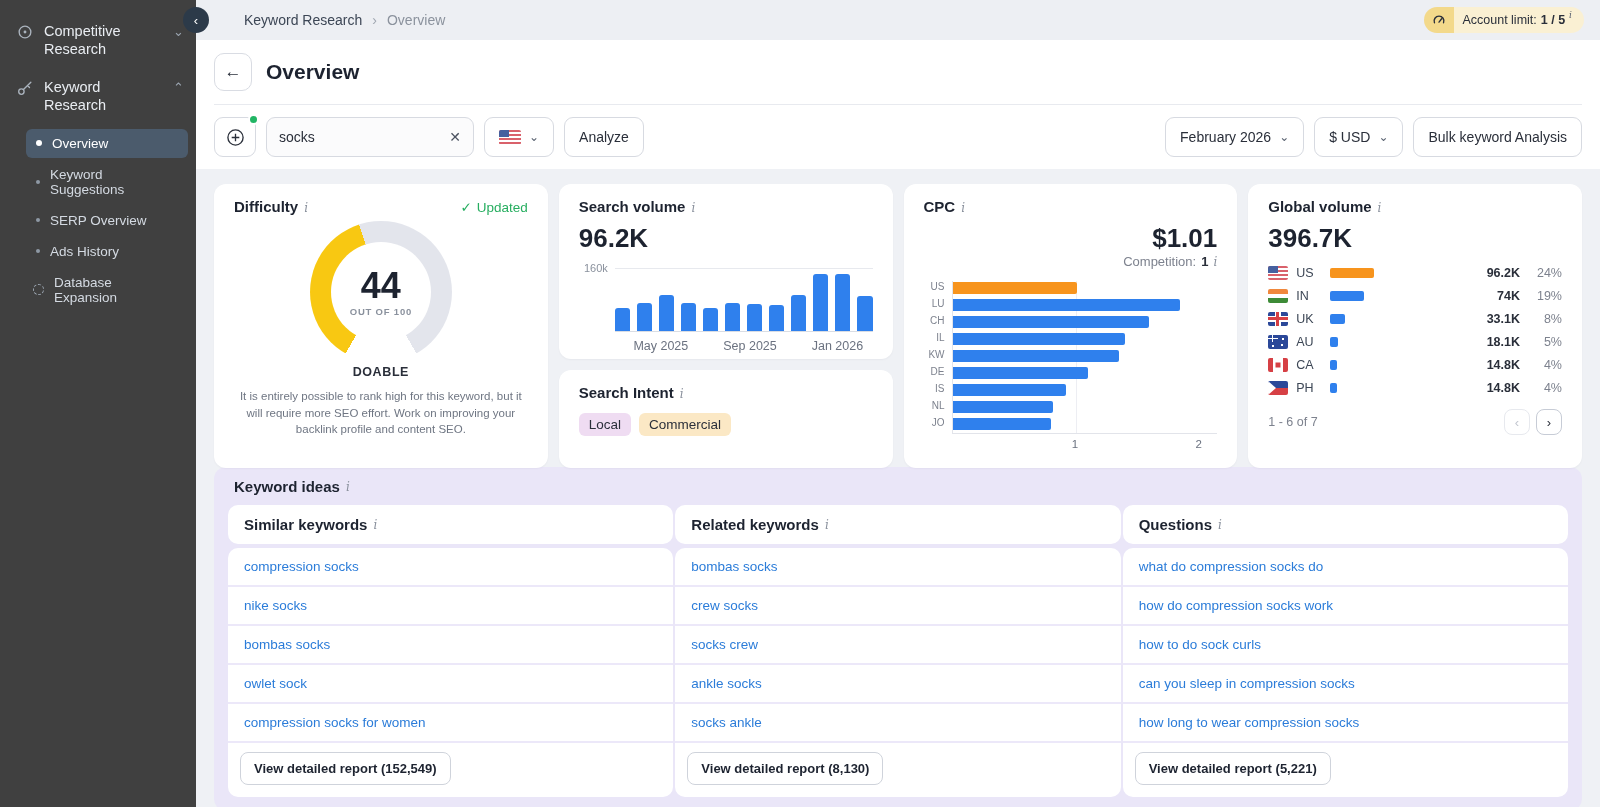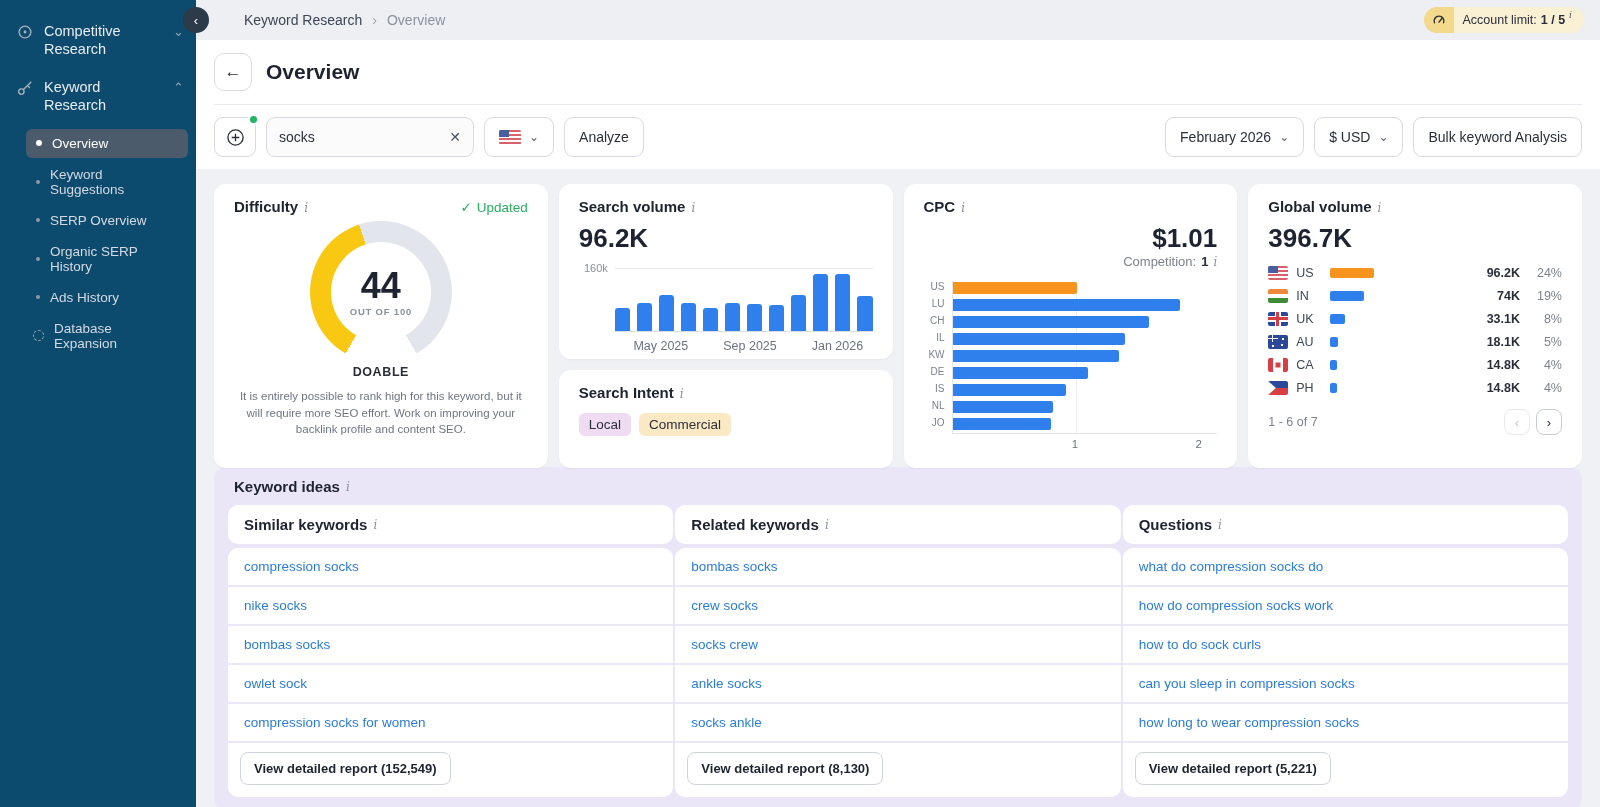--- a/index.html
+++ b/index.html
@@ -1,20 +1,20 @@
 <!DOCTYPE html>
 <html><head>
 <meta charset="utf-8">
 <style>
   * { margin:0; padding:0; box-sizing:border-box; }
   html,body { width:1600px; height:807px; overflow:hidden; }
   body { font-family:"Liberation Sans", sans-serif; display:flex; position:relative; background:#eff1f5; color:#1d2330; }
 
   
-  .sidebar { width:196px; background:#0c4a6e; flex:none; padding-top:12px; display:flex; flex-direction:column; }
+  .sidebar { width:196px; background:#404040; flex:none; padding-top:12px; display:flex; flex-direction:column; }
   .side-top { display:flex; align-items:flex-start; gap:10px; padding:10px 12px 10px 16px; color:#e9edf2; }
   .side-top .lbl { flex:1; font-size:14.5px; line-height:1.25; font-weight:500; }
   .side-icon { width:18px; height:18px; flex:none; color:#aab3bd; margin-top:1px; }
   .side-chev { color:#9aa4af; font-size:13px; margin-top:2px; }
   .submenu { margin-top:2px; }
   .sub-item { display:flex; align-items:center; gap:10px; margin:2px 8px 2px 26px; padding:7px 10px; border-radius:6px; color:#d4dae2; font-size:13.5px; cursor:pointer; }
   .sub-item.active { background:#4b5b6c; color:#fff; font-weight:500; }
   .sub-dot { width:4px; height:4px; border-radius:50%; background:#8e99a5; flex:none; }
   .sub-item.active .sub-dot { width:6px; height:6px; background:#fff; }
   .sub-refresh { width:11px; height:11px; border:1.3px dashed #9aa4af; border-radius:50%; flex:none; margin-left:-3px; }
@@ -182,24 +182,20 @@
       <div class="sub-item">
         <span class="sub-dot"></span>
         <span>Keyword Suggestions</span>
       </div>
       <div class="sub-item">
         <span class="sub-dot"></span>
         <span>SERP Overview</span>
       </div>
       <div class="sub-item">
         <span class="sub-dot"></span>
-        <span>Organic SERP History</span>
-      </div>
-      <div class="sub-item">
-        <span class="sub-dot"></span>
         <span>Ads History</span>
       </div>
       <div class="sub-item">
         <span class="sub-refresh"></span>
         <span>Database Expansion</span>
       </div>
     </nav>
 
 </aside>
 

